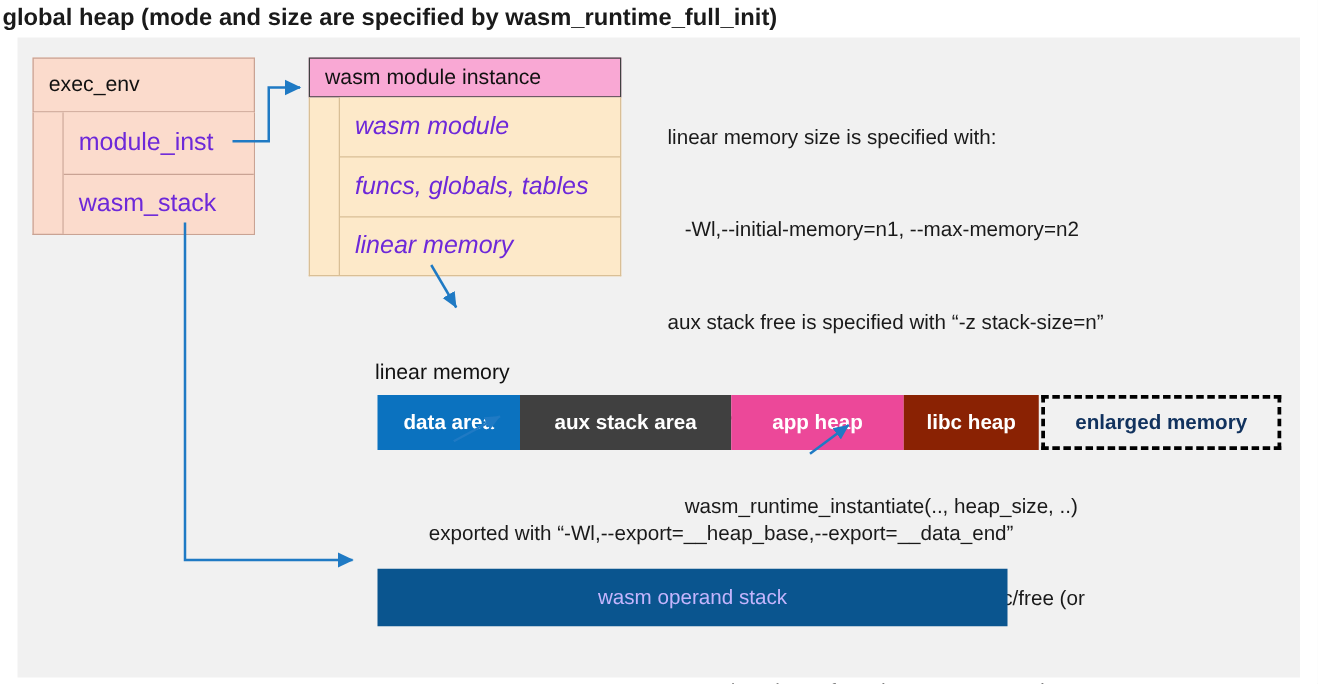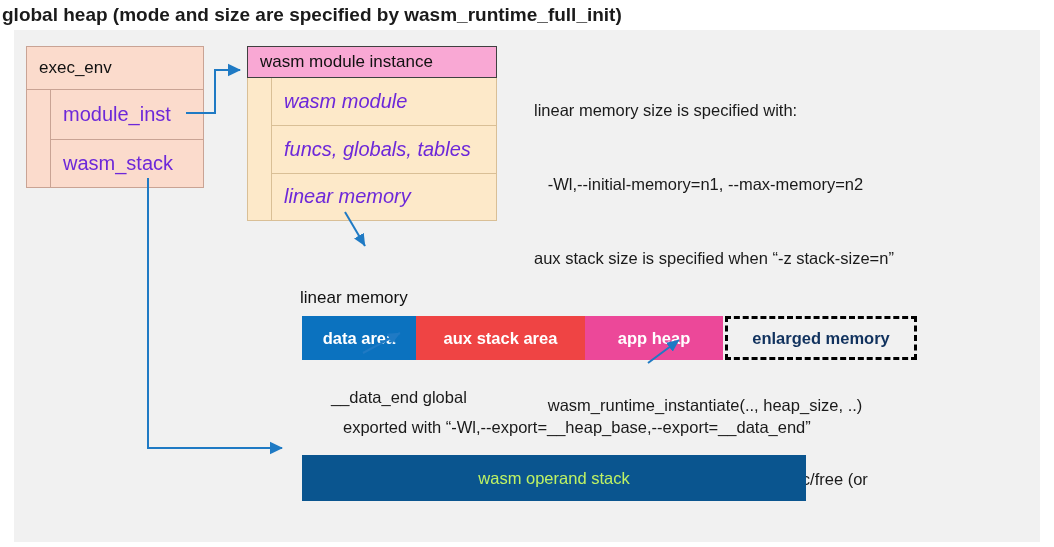--- a/index.html
+++ b/index.html
@@ -169,21 +169,21 @@
     position: absolute;
     left: 288px;
     top: 425px;
     width: 504px;
     height: 46px;
     background: #0a558f;
     display: flex;
     align-items: center;
     justify-content: center;
     font-size: 16.5px;
-    color: #bef264;
+    color: #c4b5fd;
     white-space: nowrap;
   }
 
   
   .annot {
     position: absolute;
     font-size: 16.5px;
     color: #1a1a1a;
     white-space: nowrap;
   }
@@ -239,37 +239,37 @@
           <div class="struct-row">wasm module</div>
           <div class="struct-row">funcs, globals, tables</div>
           <div class="struct-row">linear memory</div>
         </div>
       </div>
     </div>
 
     <div id="notes-block">
       <div class="note-line">linear memory size is specified with:</div>
       <div class="note-line">   -Wl,--initial-memory=n1, --max-memory=n2</div>
-      <div class="note-line">aux stack size is specified when “-z stack-size=n”</div>
+      <div class="note-line">aux stack free is specified with “-z stack-size=n”</div>
       <div class="note-line">app heap size is specified with:</div>
       <div class="note-line">   wasm_runtime_instantiate(.., heap_size, ..)</div>
       <div class="note-line">app heap is created only when malloc/free (or</div>
       <div class="note-line">__new/__release for as) are not exported</div>
     </div>
 
     <div id="linear-memory-caption">linear memory</div>
 
     <div id="memory-strip">
       <div class="mem-seg" style="background: rgb(11, 114, 191); width: 114px;">data area</div>
-      <div class="mem-seg" style="background: #ef4444; width: 169px;">aux stack area</div>
+      <div class="mem-seg" style="background: #404040; width: 169px;">aux stack area</div>
       <div class="mem-seg" style="background: #ec4899; width: 138px;">app heap</div>
+      <div class="mem-seg" style="background: rgb(138, 34, 3); width: 108px;">libc heap</div>
       <div class="mem-seg dashed" style="width: 192px;">enlarged memory</div>
     </div>
 
-    <div class="annot" id="annot-data-end">__data_end global</div>
     <div class="annot" id="annot-exported">exported with “-Wl,--export=__heap_base,--export=__data_end”</div>
 
     <div id="operand-stack-bar">wasm operand stack</div>
 
     <div id="bottom-note">
       
       
     </div>
 
   </div>

